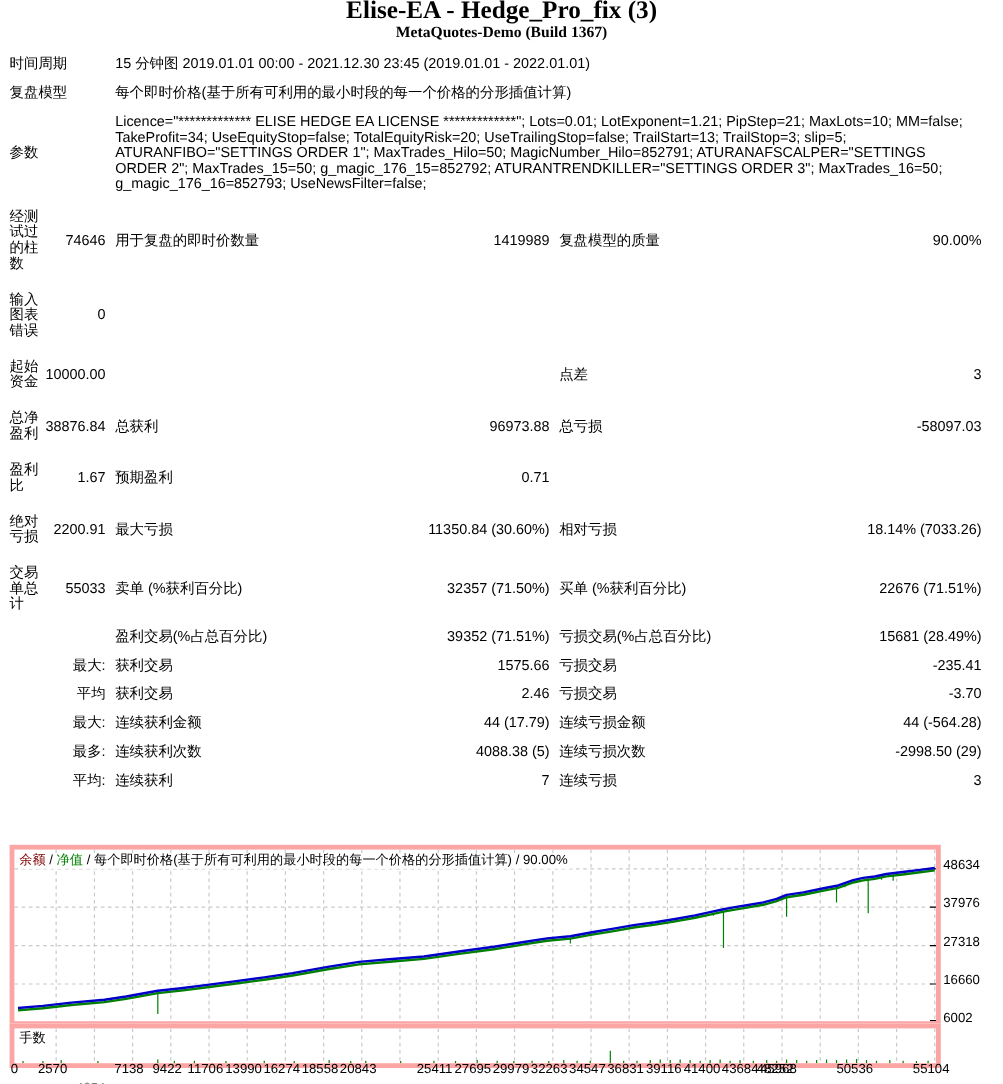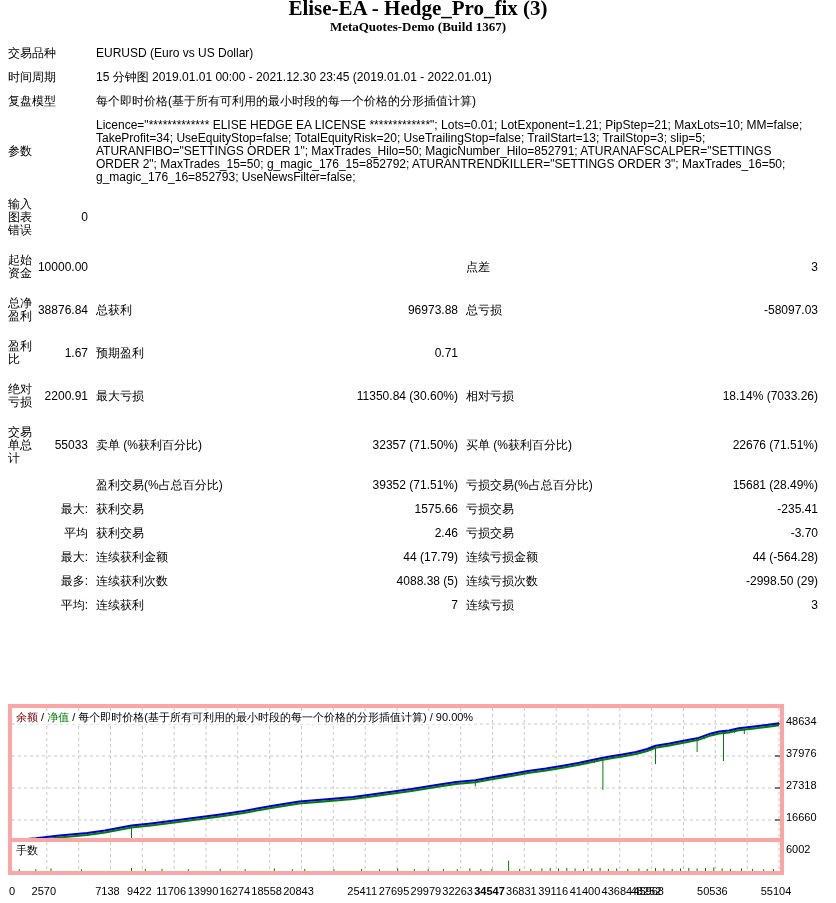--- a/index.html
+++ b/index.html
@@ -10,21 +10,21 @@
   .hdr .subtitle{font-family:"Liberation Serif","DejaVu Serif",serif;font-weight:bold;font-size:13px;line-height:15px;}
   table.stats{border-collapse:collapse;table-layout:fixed;width:810px;margin:8px 0 0 8px;}
   table.stats td{padding:5px 0 6px 0;line-height:13px;vertical-align:middle;}
   td.c-lab{text-align:left;word-break:break-all;}
   td.c-num{text-align:right;}
   td.c-text{text-align:left;padding-left:8px !important;}
   tr.pad-lg td{padding-top:8px;padding-bottom:9px;}
   .chart-area{position:absolute;left:8px;top:704px;width:828px;height:195px;}
   .panel{position:absolute;left:0;border:4px solid #fca5a5;background:#fff;}
   #main-panel{top:0;width:768px;height:143px;}
-  #lots-panel{top:134px;width:768px;height:29px;text-decoration:underline;}
+  #lots-panel{top:149px;width:768px;height:29px;text-decoration:underline;}
   #legend{position:absolute;left:4px;top:3px;font-size:11px;line-height:13px;background:#fff;
           white-space:nowrap;z-index:5;padding-right:3px;}
   #lots-label{position:absolute;left:4px;top:2px;font-size:11px;line-height:12px;background:#fff;z-index:5;}
   .ylab{position:absolute;left:778px;width:50px;font-size:11px;line-height:12px;text-align:left;}
   .xlab{position:absolute;top:181px;width:50px;font-size:11px;line-height:12px;text-align:center;}
 </style>
 </head>
 <body>
 
 <div class="hdr">
@@ -36,34 +36,38 @@
   <colgroup>
     <col style="width:26px">
       <col style="width:54px">
       <col style="width:252px">
     <col style="width:118px">
       <col style="width:228px">
       <col style="width:132px">
   </colgroup>
   <tbody id="stats-body">
       <tr>
-        <td class="c-lab" colspan="2">交易品种</td>
-        <td class="c-text" colspan="4">EURUSD (Euro vs US Dollar)</td>
-      </tr>
-      <tr>
         <td class="c-lab" colspan="2">时间周期</td>
         <td class="c-text" colspan="4">15 分钟图 2019.01.01 00:00 - 2021.12.30 23:45 (2019.01.01 - 2022.01.01)</td>
       </tr>
       <tr>
         <td class="c-lab" colspan="2">复盘模型</td>
         <td class="c-text" colspan="4">每个即时价格(基于所有可利用的最小时段的每一个价格的分形插值计算)</td>
       </tr>
       <tr>
         <td class="c-lab" colspan="2">参数</td>
         <td class="c-text" colspan="4">Licence="************* ELISE HEDGE EA LICENSE *************"; Lots=0.01; LotExponent=1.21; PipStep=21; MaxLots=10; MM=false; TakeProfit=34; UseEquityStop=false; TotalEquityRisk=20; UseTrailingStop=false; TrailStart=13; TrailStop=3; slip=5; ATURANFIBO="SETTINGS ORDER 1"; MaxTrades_Hilo=50; MagicNumber_Hilo=852791; ATURANAFSCALPER="SETTINGS ORDER 2"; MaxTrades_15=50; g_magic_176_15=852792; ATURANTRENDKILLER="SETTINGS ORDER 3"; MaxTrades_16=50; g_magic_176_16=852793; UseNewsFilter=false;</td>
+      </tr>
+      <tr class="pad-lg">
+        <td class="c-lab">经测试过的柱数</td>
+        <td class="c-num">74646</td>
+        <td class="c-text">用于复盘的即时价数量</td>
+        <td class="c-num">1419989</td>
+        <td class="c-text">复盘模型的质量</td>
+        <td class="c-num">90.00%</td>
       </tr>
       <tr class="pad-lg">
         <td class="c-lab">输入图表错误</td>
         <td class="c-num">0</td>
         <td class="c-text"></td>
         <td class="c-num"></td>
         <td class="c-text"></td>
         <td class="c-num"></td>
       </tr>
       <tr class="pad-lg">
@@ -339,21 +343,21 @@
       <span class="xlab" style="left: 138.167px;">11706</span>
       <span class="xlab" style="left: 170px;">13990</span>
       <span class="xlab" style="left: 201.833px;">16274</span>
       <span class="xlab" style="left: 233.667px;">18558</span>
       <span class="xlab" style="left: 265.5px;">20843</span>
       <span class="xlab" style="left: 297.333px; margin-top: 33px;">23127</span>
       <span class="xlab" style="left: 329.167px;">25411</span>
       <span class="xlab" style="left: 361px;">27695</span>
       <span class="xlab" style="left: 392.833px;">29979</span>
       <span class="xlab" style="left: 424.667px;">32263</span>
-      <span class="xlab" style="left: 456.5px; font-weight: bold;">34547</span>
+      <span class="xlab" style="left: 456.5px;">34547</span>
       <span class="xlab" style="left: 488.333px;">36831</span>
       <span class="xlab" style="left: 520.167px;">39116</span>
       <span class="xlab" style="left: 552px;">41400</span>
       <span class="xlab" style="left: 583.833px;">43684</span>
       <span class="xlab" style="left: 615.667px;">45968</span>
       <span class="xlab" style="left: 613px;">48252</span>
       <span class="xlab" style="left: 679.333px;">50536</span>
       <span class="xlab" style="left: 711.167px; margin-top: 20px;">52820</span>
       <span class="xlab" style="left: 743px;">55104</span>
     </div>

